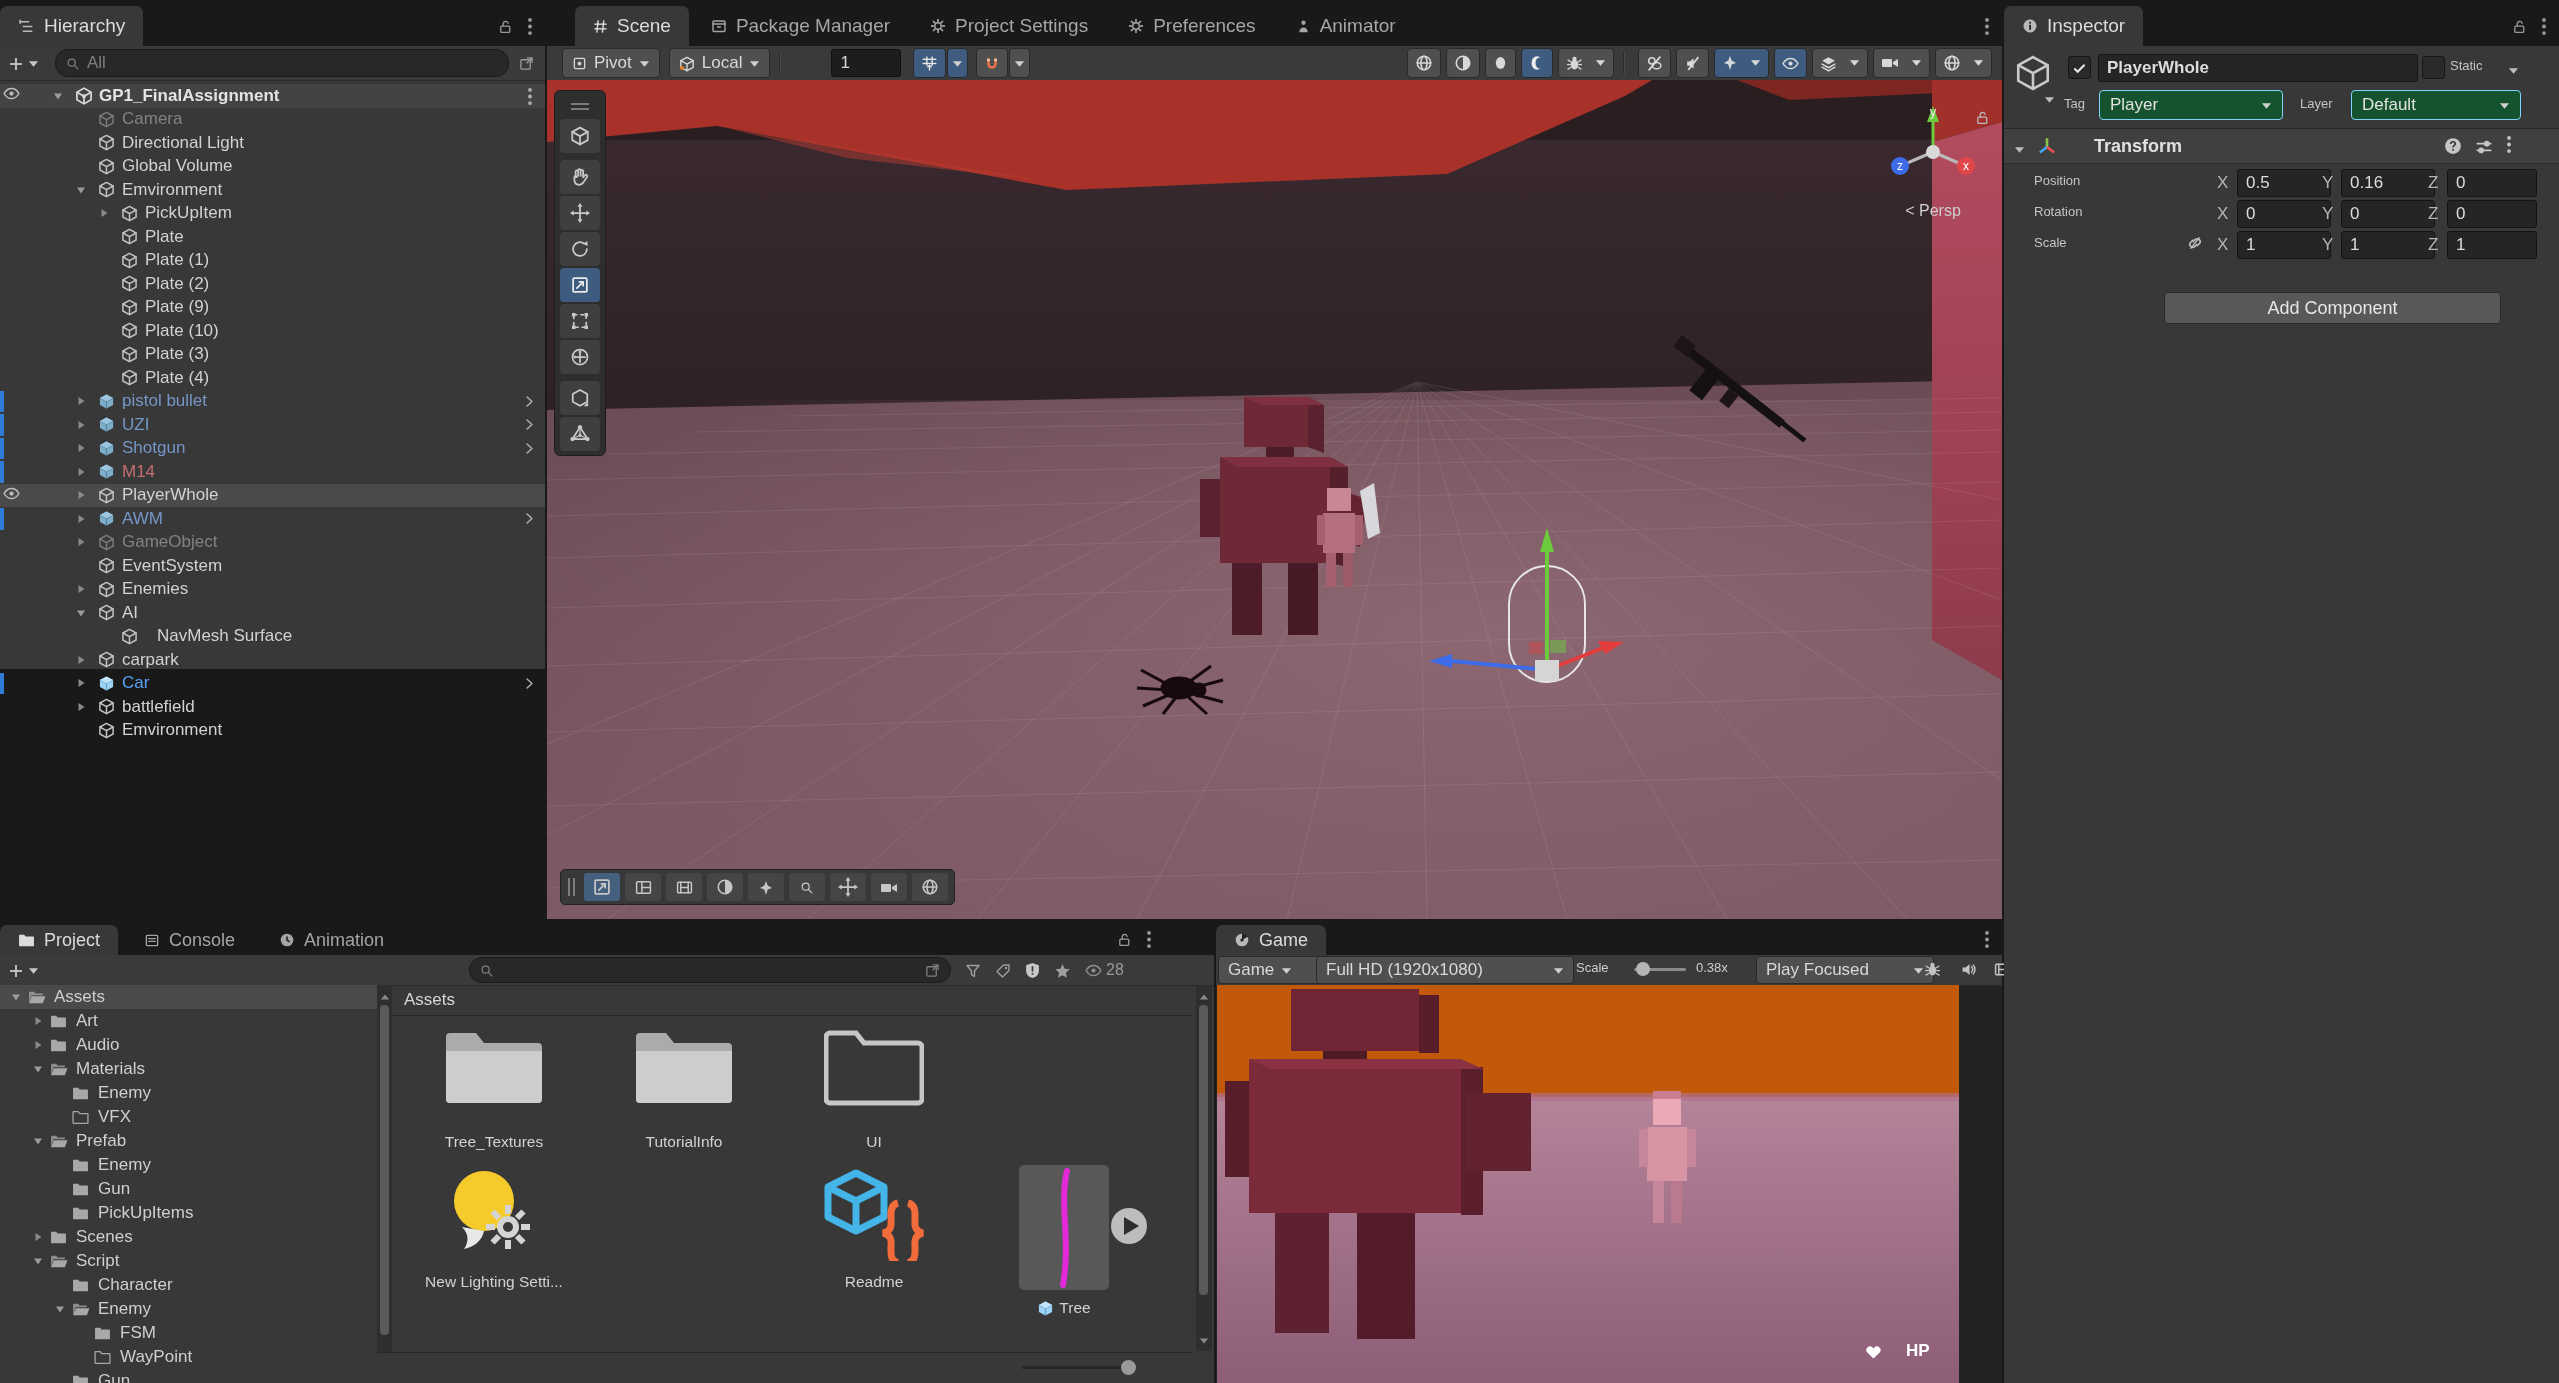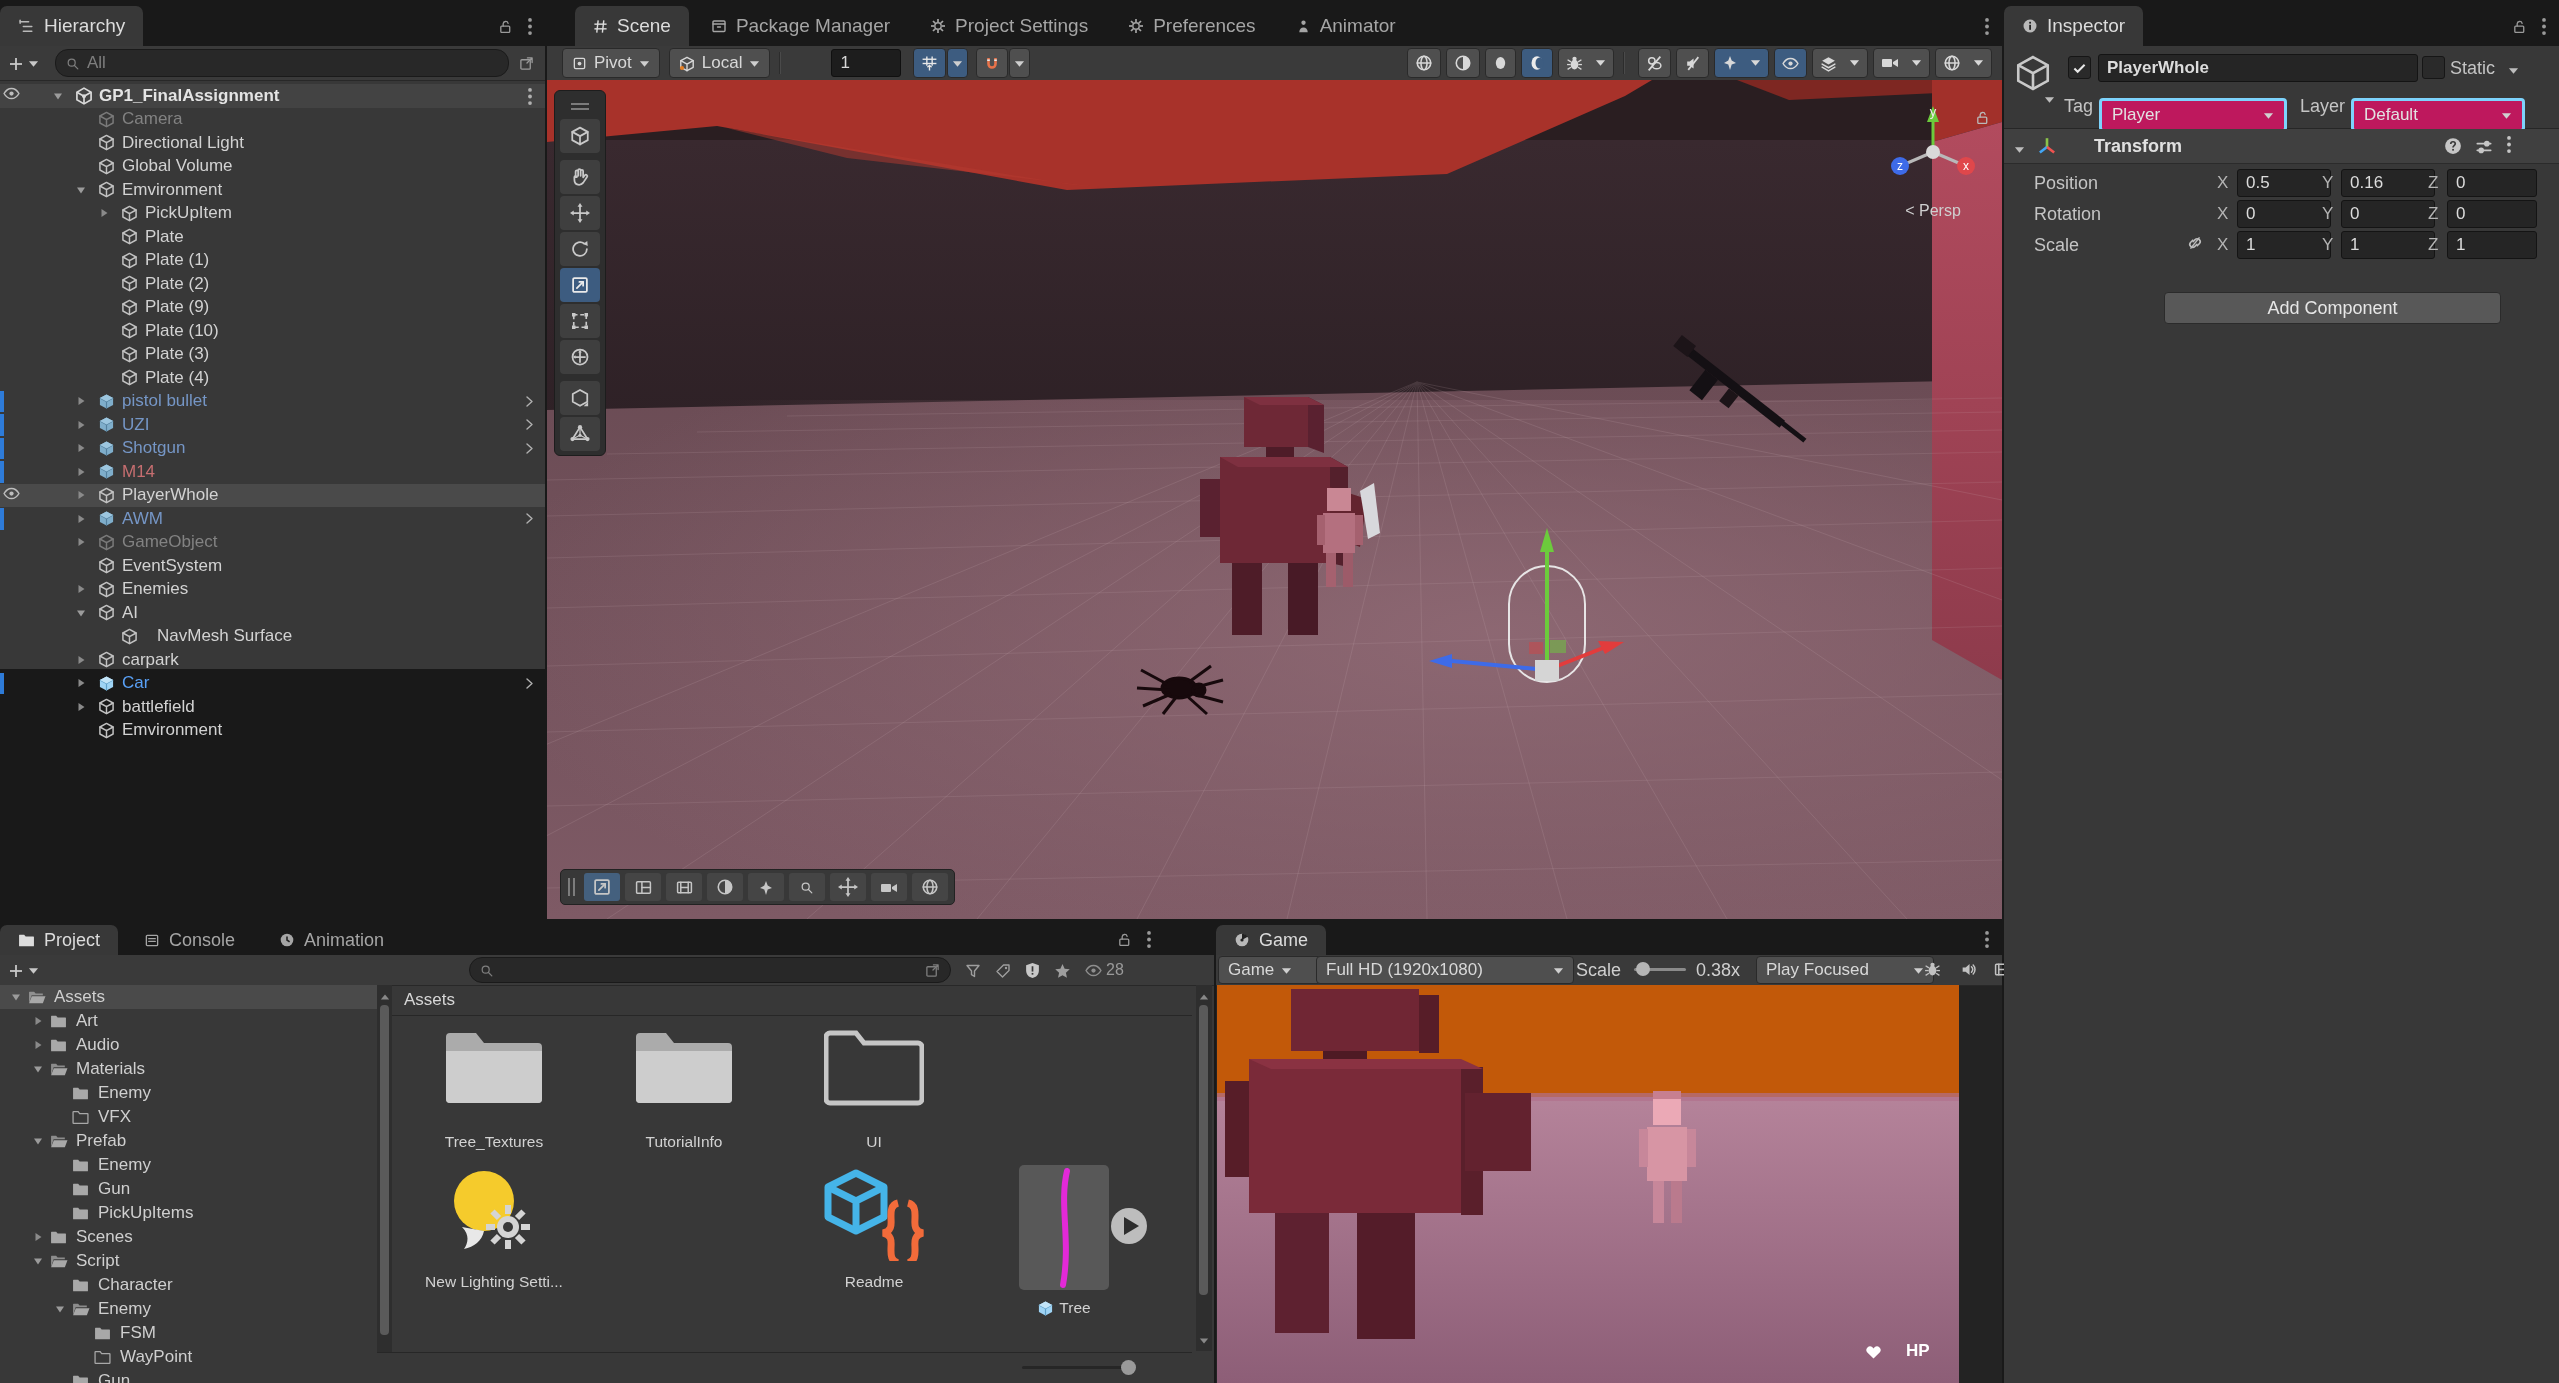--- a/index.html
+++ b/index.html
@@ -47,23 +47,23 @@
   .prow .fold{position:absolute;display:flex;color:#999;}
   .prow .ricon{position:absolute;display:flex;color:#a8a8a8;}
   .prow .lab{position:absolute;white-space:nowrap;}
   .asset-item{position:absolute;width:180px;text-align:center;}
   .asset-item .ic{height:100px;display:flex;align-items:flex-start;justify-content:center;position:relative;}
   .asset-item .alabel{margin-top:8px;font-size:15.5px;color:#d2d2d2;white-space:nowrap;overflow:hidden;text-overflow:ellipsis;display:flex;justify-content:center;align-items:center;gap:5px;}
   .playov{position:absolute;right:6px;top:28px;}
   .thumb{width:90px;height:125px;border-radius:5px;background:#585858;margin:0 auto;}
   
   .ifield{position:absolute;background:#252525;border:1px solid #141414;border-radius:3px;height:26px;display:flex;align-items:center;padding:0 8px;color:#dcdcdc;font-size:17px;}
-  .dd{position:absolute;background:#be185d;border:3px solid #7dd3fc;border-radius:4px;height:28px;display:flex;align-items:center;padding:0 10px;color:#e2e2e2;font-size:17px;margin-top:8px;}
+  .dd{position:absolute;background:#14532d;border:1px solid #7dd3fc;border-radius:4px;height:28px;display:flex;align-items:center;padding:0 10px;color:#e2e2e2;font-size:17px;}
   .dd .car{margin-left:auto;color:#d0d0d0;}
-  .ilabel{position:absolute;color:#c4c4c4;font-size:18px;white-space:nowrap;}
+  .ilabel{position:absolute;color:#c4c4c4;font-size:13px;white-space:nowrap;}
   .axlab{position:absolute;color:#b4b4b4;font-size:17px;}
   .cb{position:absolute;width:21px;height:21px;background:#2a2a2a;border:1px solid #161616;border-radius:3px;display:flex;align-items:center;justify-content:center;color:#e8e8e8;}
   
   .vtool{position:absolute;left:7px;top:90px;width:46px;background:#2e2e2e;border:1px solid #1d1d1d;border-radius:6px;padding:4px 2px;display:flex;flex-direction:column;align-items:center;gap:2px;}
   .vtool .tb{width:40px;height:34px;border-radius:4px;background:#3f3f3f;display:flex;align-items:center;justify-content:center;color:#c9c9c9;}
   .vtool .tb.active{background:#3d5c80;color:#eaeaea;}
   .vtool .grip{color:#8f8f8f;padding:2px 0;}
   .btoolbar{position:absolute;left:13px;bottom:-100px;display:flex;align-items:center;gap:5px;background:#383838;border:1px solid #222;border-radius:5px;padding:3px 6px;}
   .btoolbar .tb{width:36px;height:28px;border-radius:3px;background:#454545;display:flex;align-items:center;justify-content:center;color:#c6c6c6;}
   .btoolbar .tb.active{background:#44607e;}

